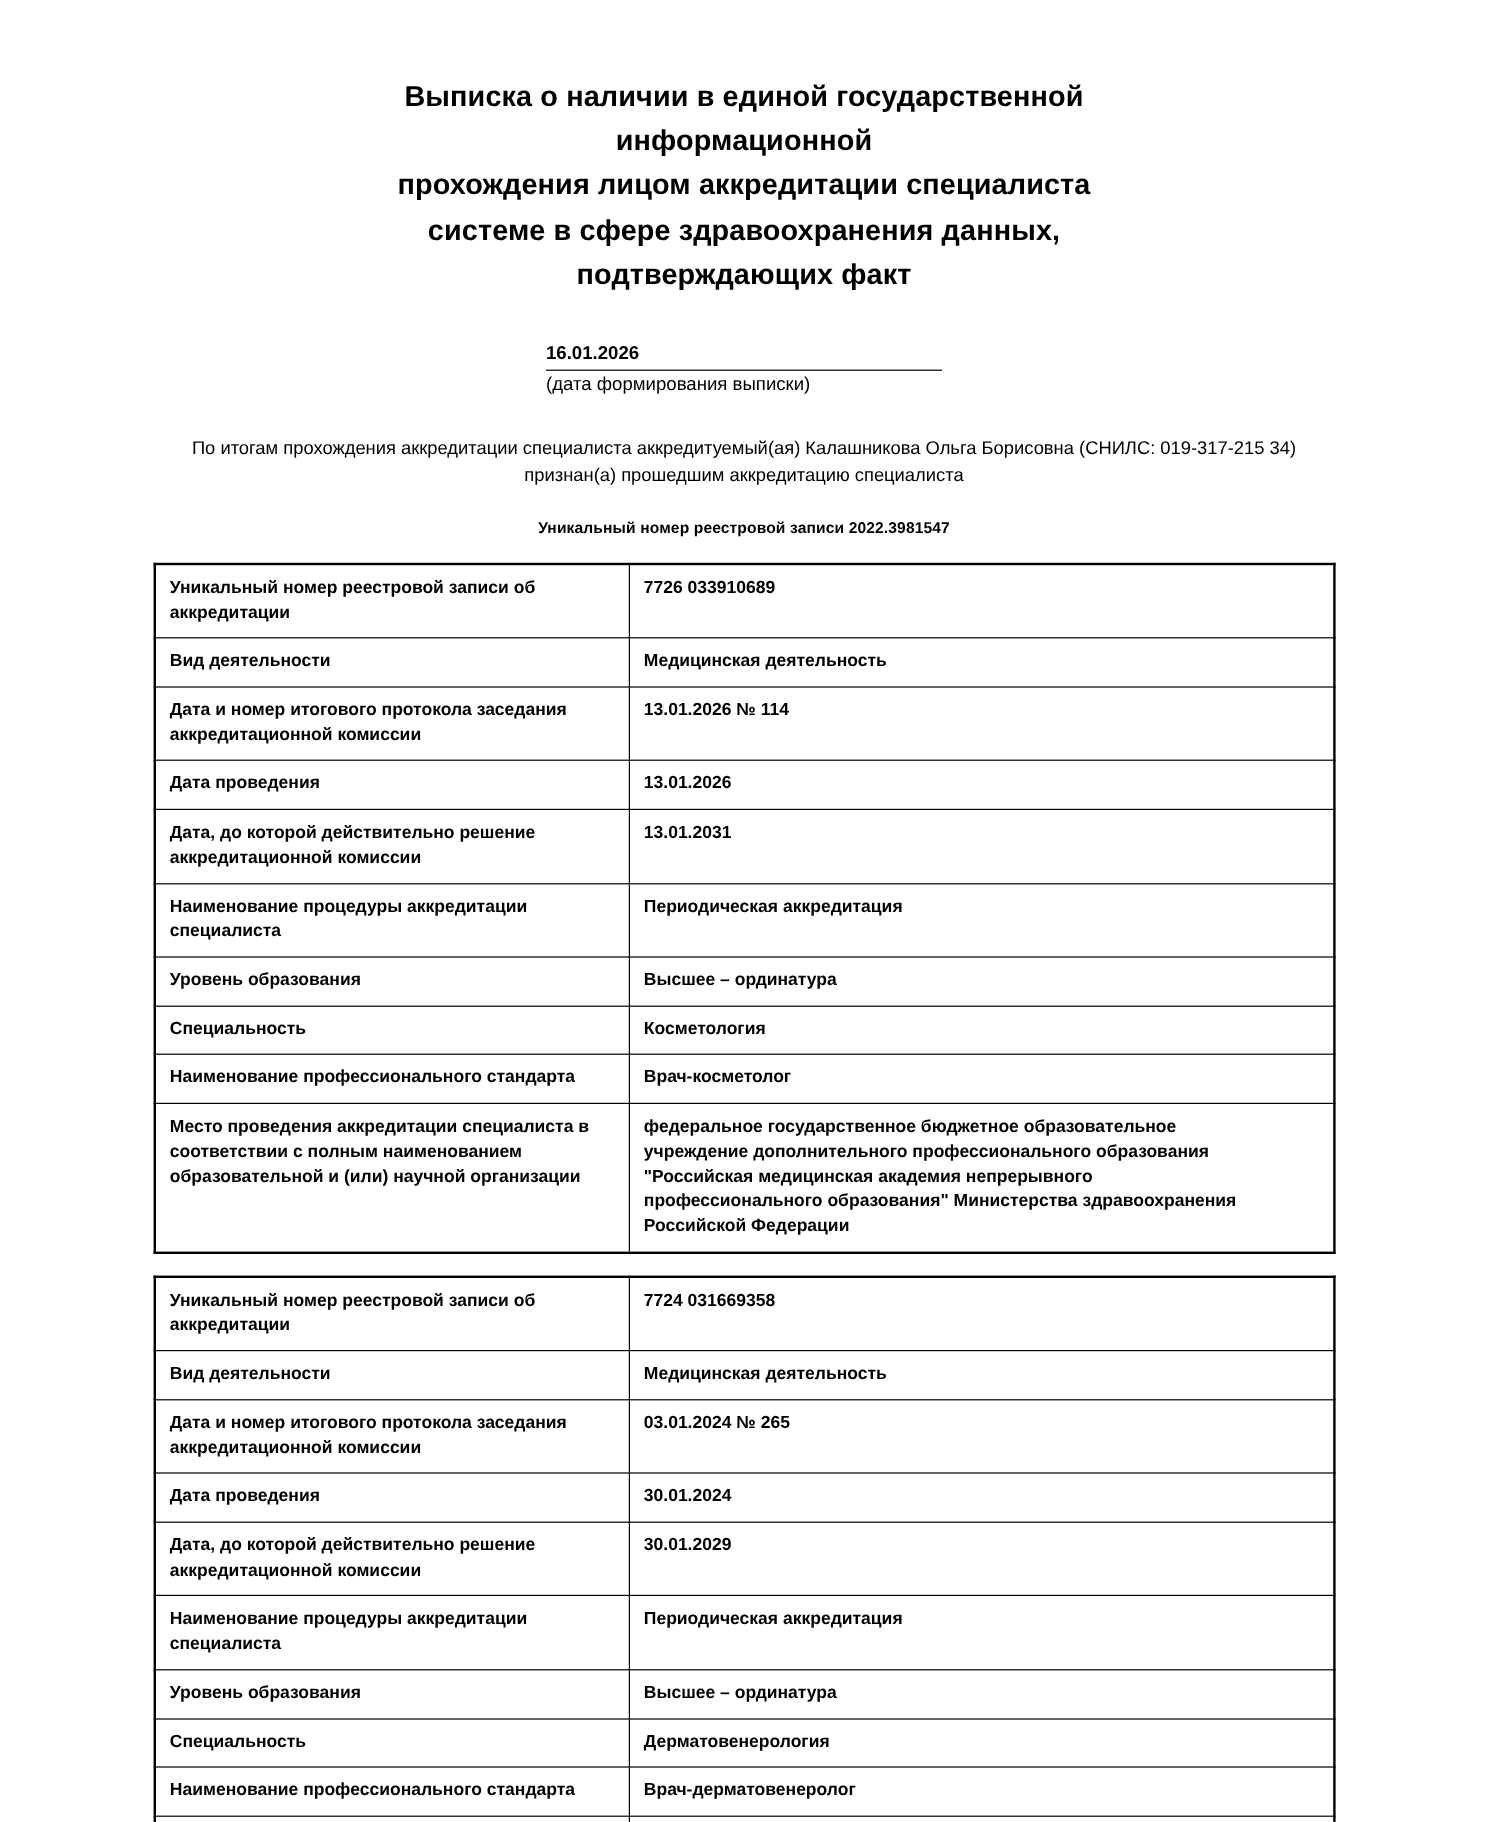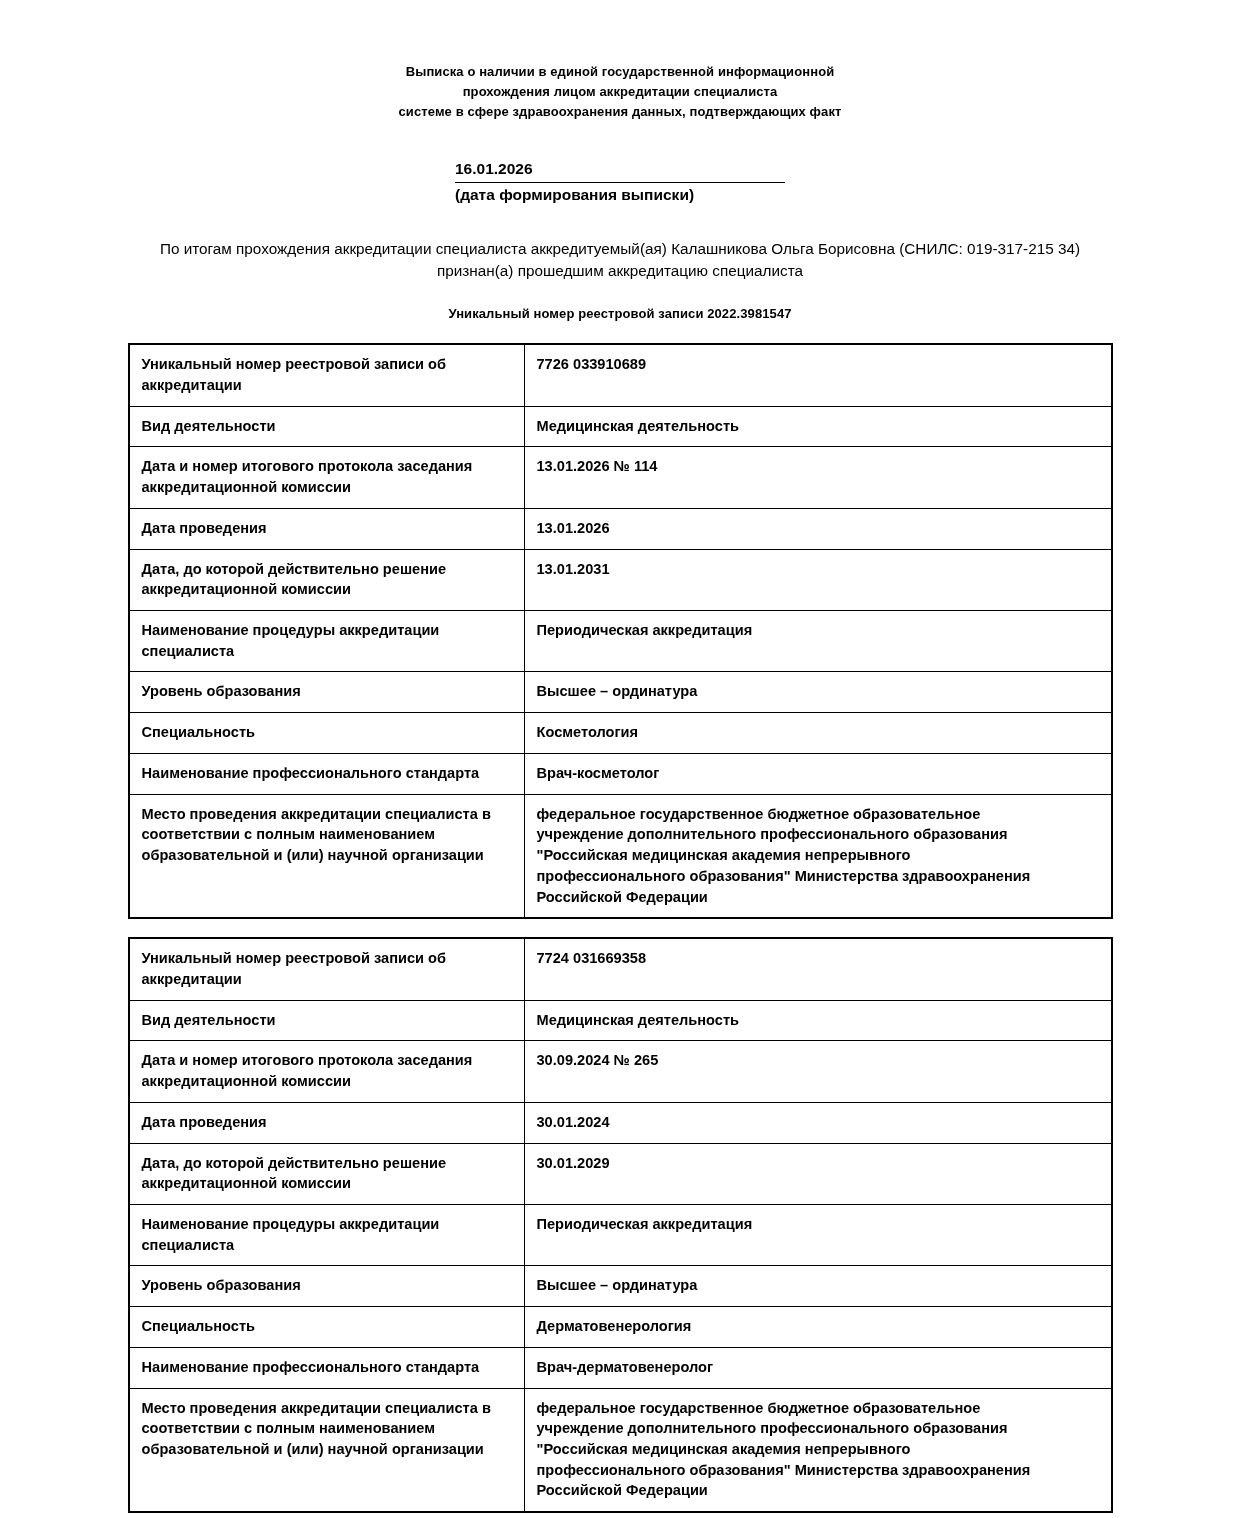--- a/index.html
+++ b/index.html
@@ -20,21 +20,21 @@
     min-height: 1518px;
     box-sizing: border-box;
     padding: 0;
   }
 
   
   .doc-title {
     margin: 0;
     padding: 62px 290px 0 290px;
     text-align: center;
-    font-size: 13px;
+    font-size: 24px;
     font-weight: bold;
     line-height: 1.55;
     letter-spacing: 0.1px;
   }
   .doc-title .tline { display: block; }
 
   
   .date-block {
     margin-top: 38px;
     display: flex;
@@ -47,21 +47,21 @@
     font-size: 15.5px;
     font-weight: bold;
     line-height: 1.2;
     padding-bottom: 3px;
     border-bottom: 1.6px solid #000;
     display: block;
   }
   .date-caption {
     display: block;
     font-size: 15.5px;
-    font-weight: bold;
+    font-weight: normal;
     line-height: 1.35;
     padding-top: 2px;
   }
 
   
   .statement {
     margin: 32px auto 0 auto;
     width: 940px;
     text-align: center;
     font-size: 15.3px;
@@ -194,21 +194,21 @@
       <tr>
         <td class="label">Уникальный номер реестровой записи об аккредитации</td>
         <td class="value">7724 031669358</td>
       </tr>
       <tr>
         <td class="label">Вид деятельности</td>
         <td class="value">Медицинская деятельность</td>
       </tr>
       <tr>
         <td class="label">Дата и номер итогового протокола заседания аккредитационной комиссии</td>
-        <td class="value">30.09.2024 № 265</td>
+        <td class="value">03.01.2024 № 265</td>
       </tr>
       <tr>
         <td class="label">Дата проведения</td>
         <td class="value">30.01.2024</td>
       </tr>
       <tr>
         <td class="label">Дата, до которой действительно решение аккредитационной комиссии</td>
         <td class="value">30.01.2029</td>
       </tr>
       <tr>

